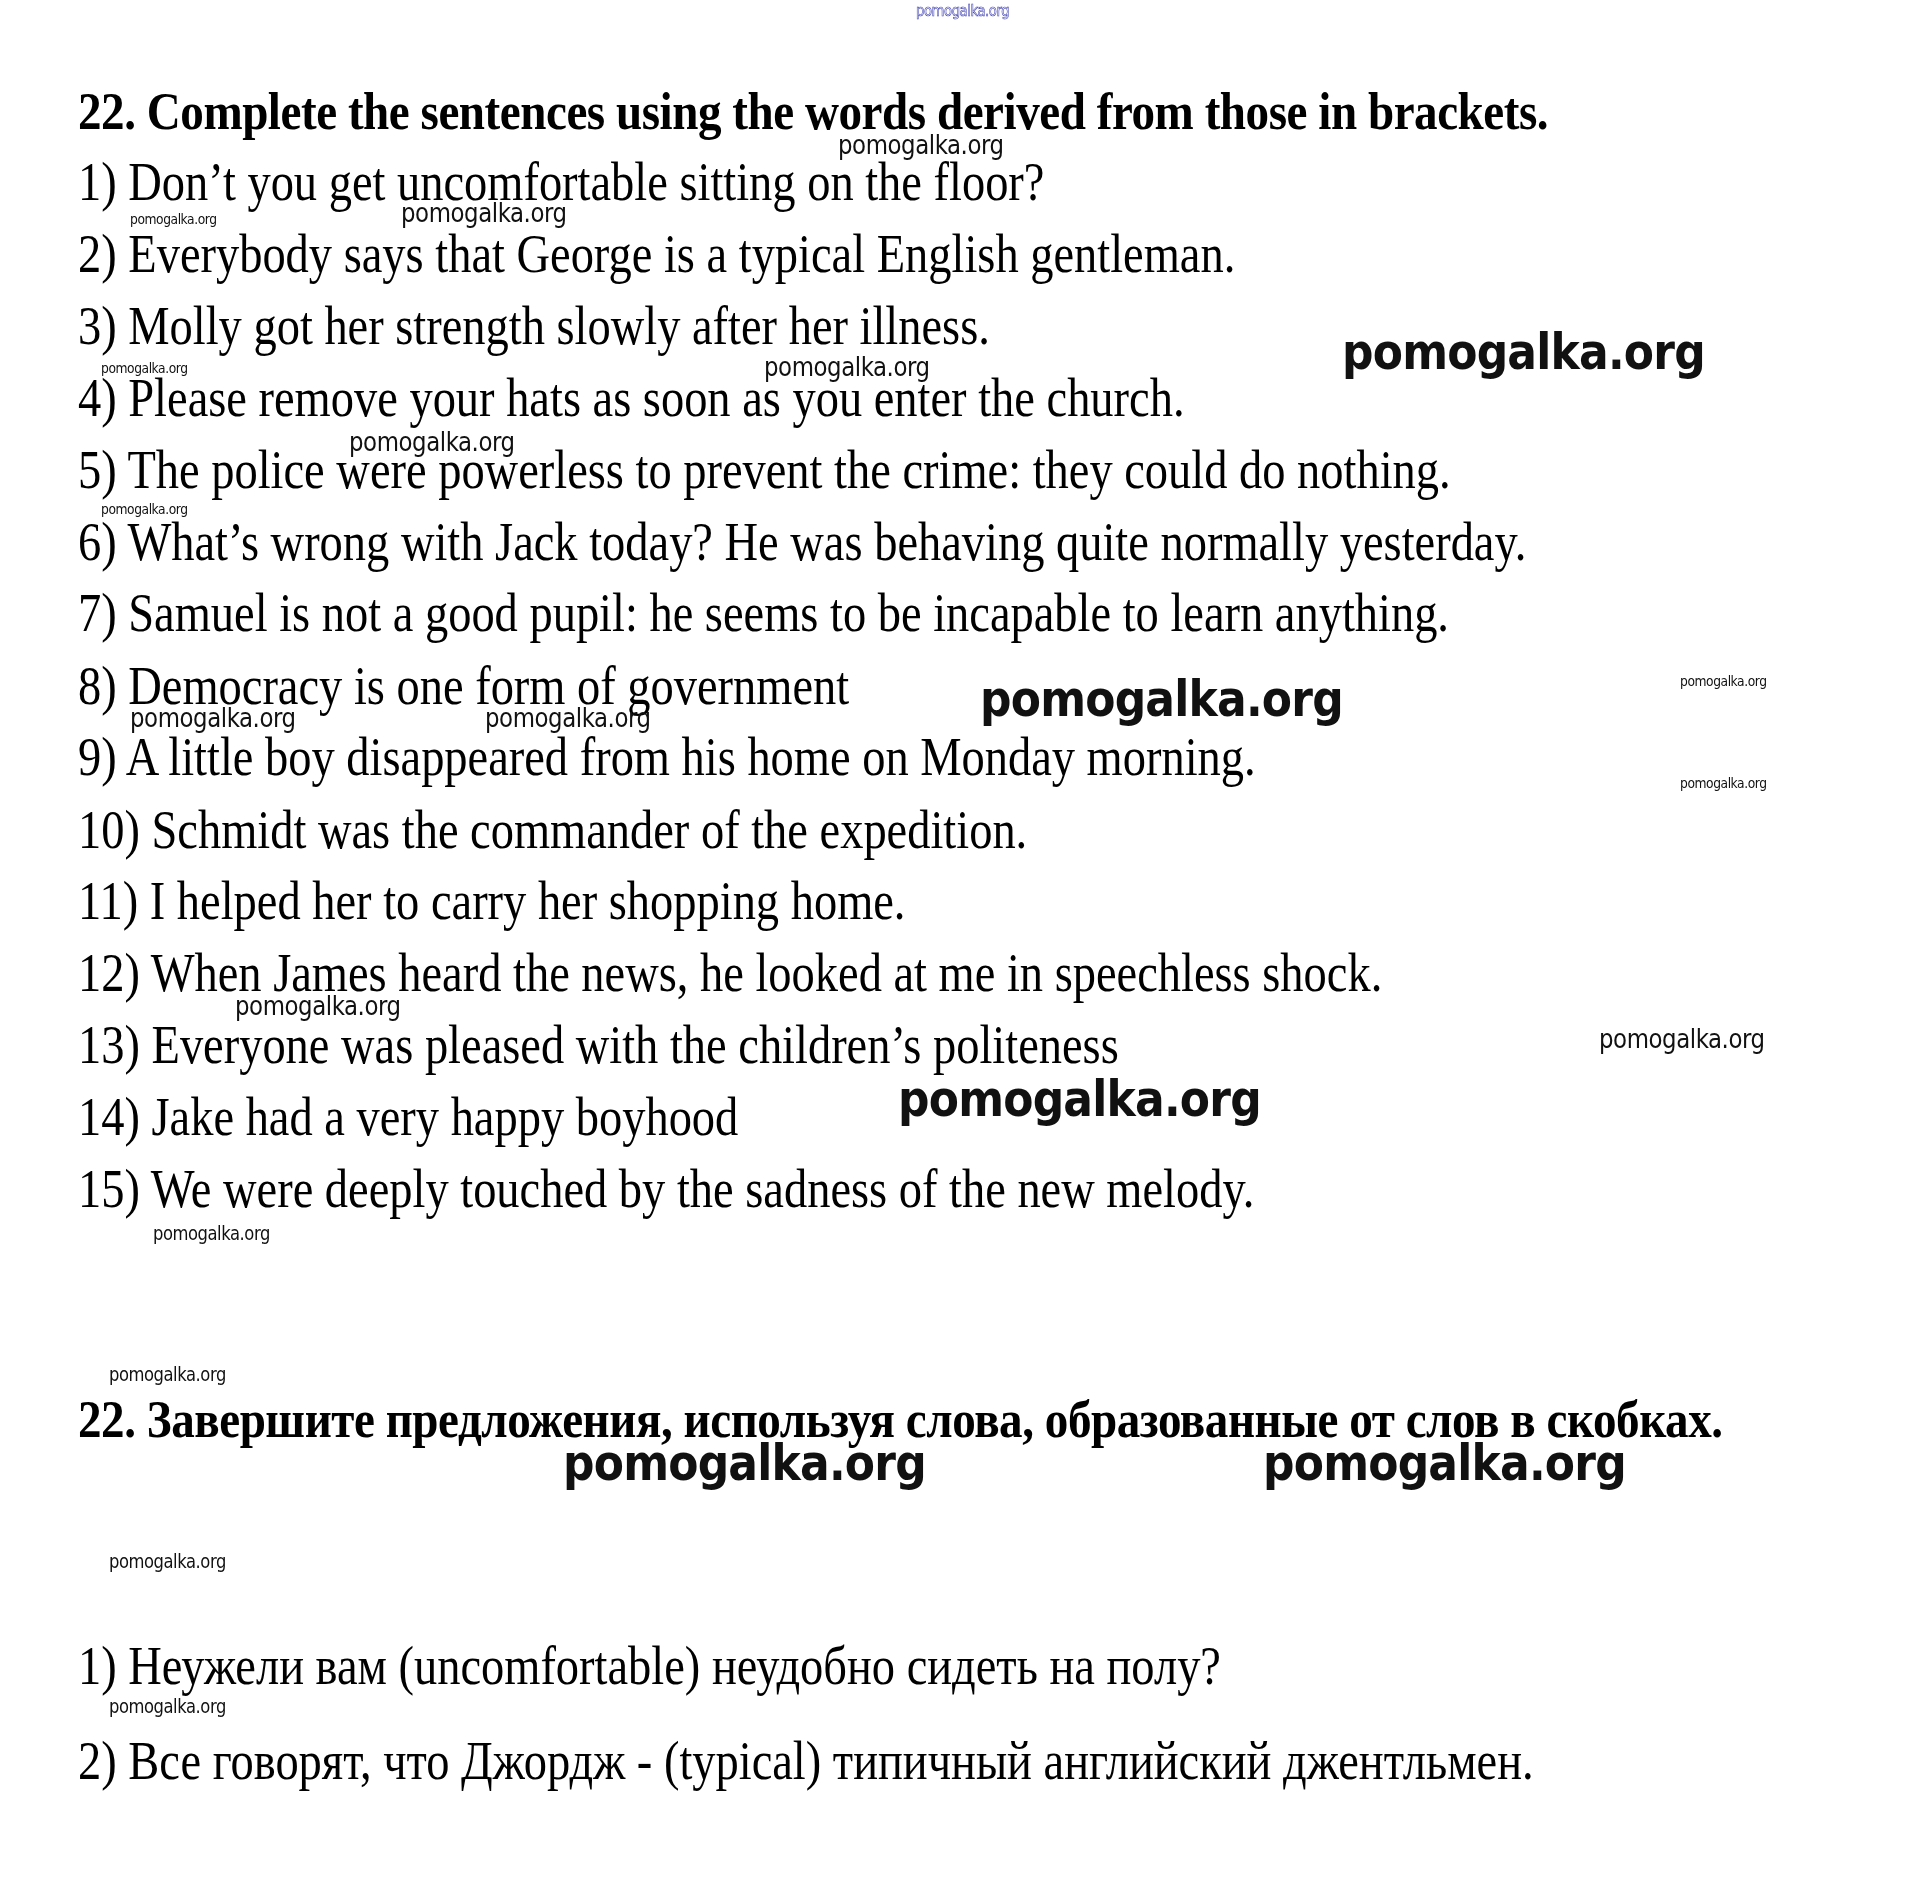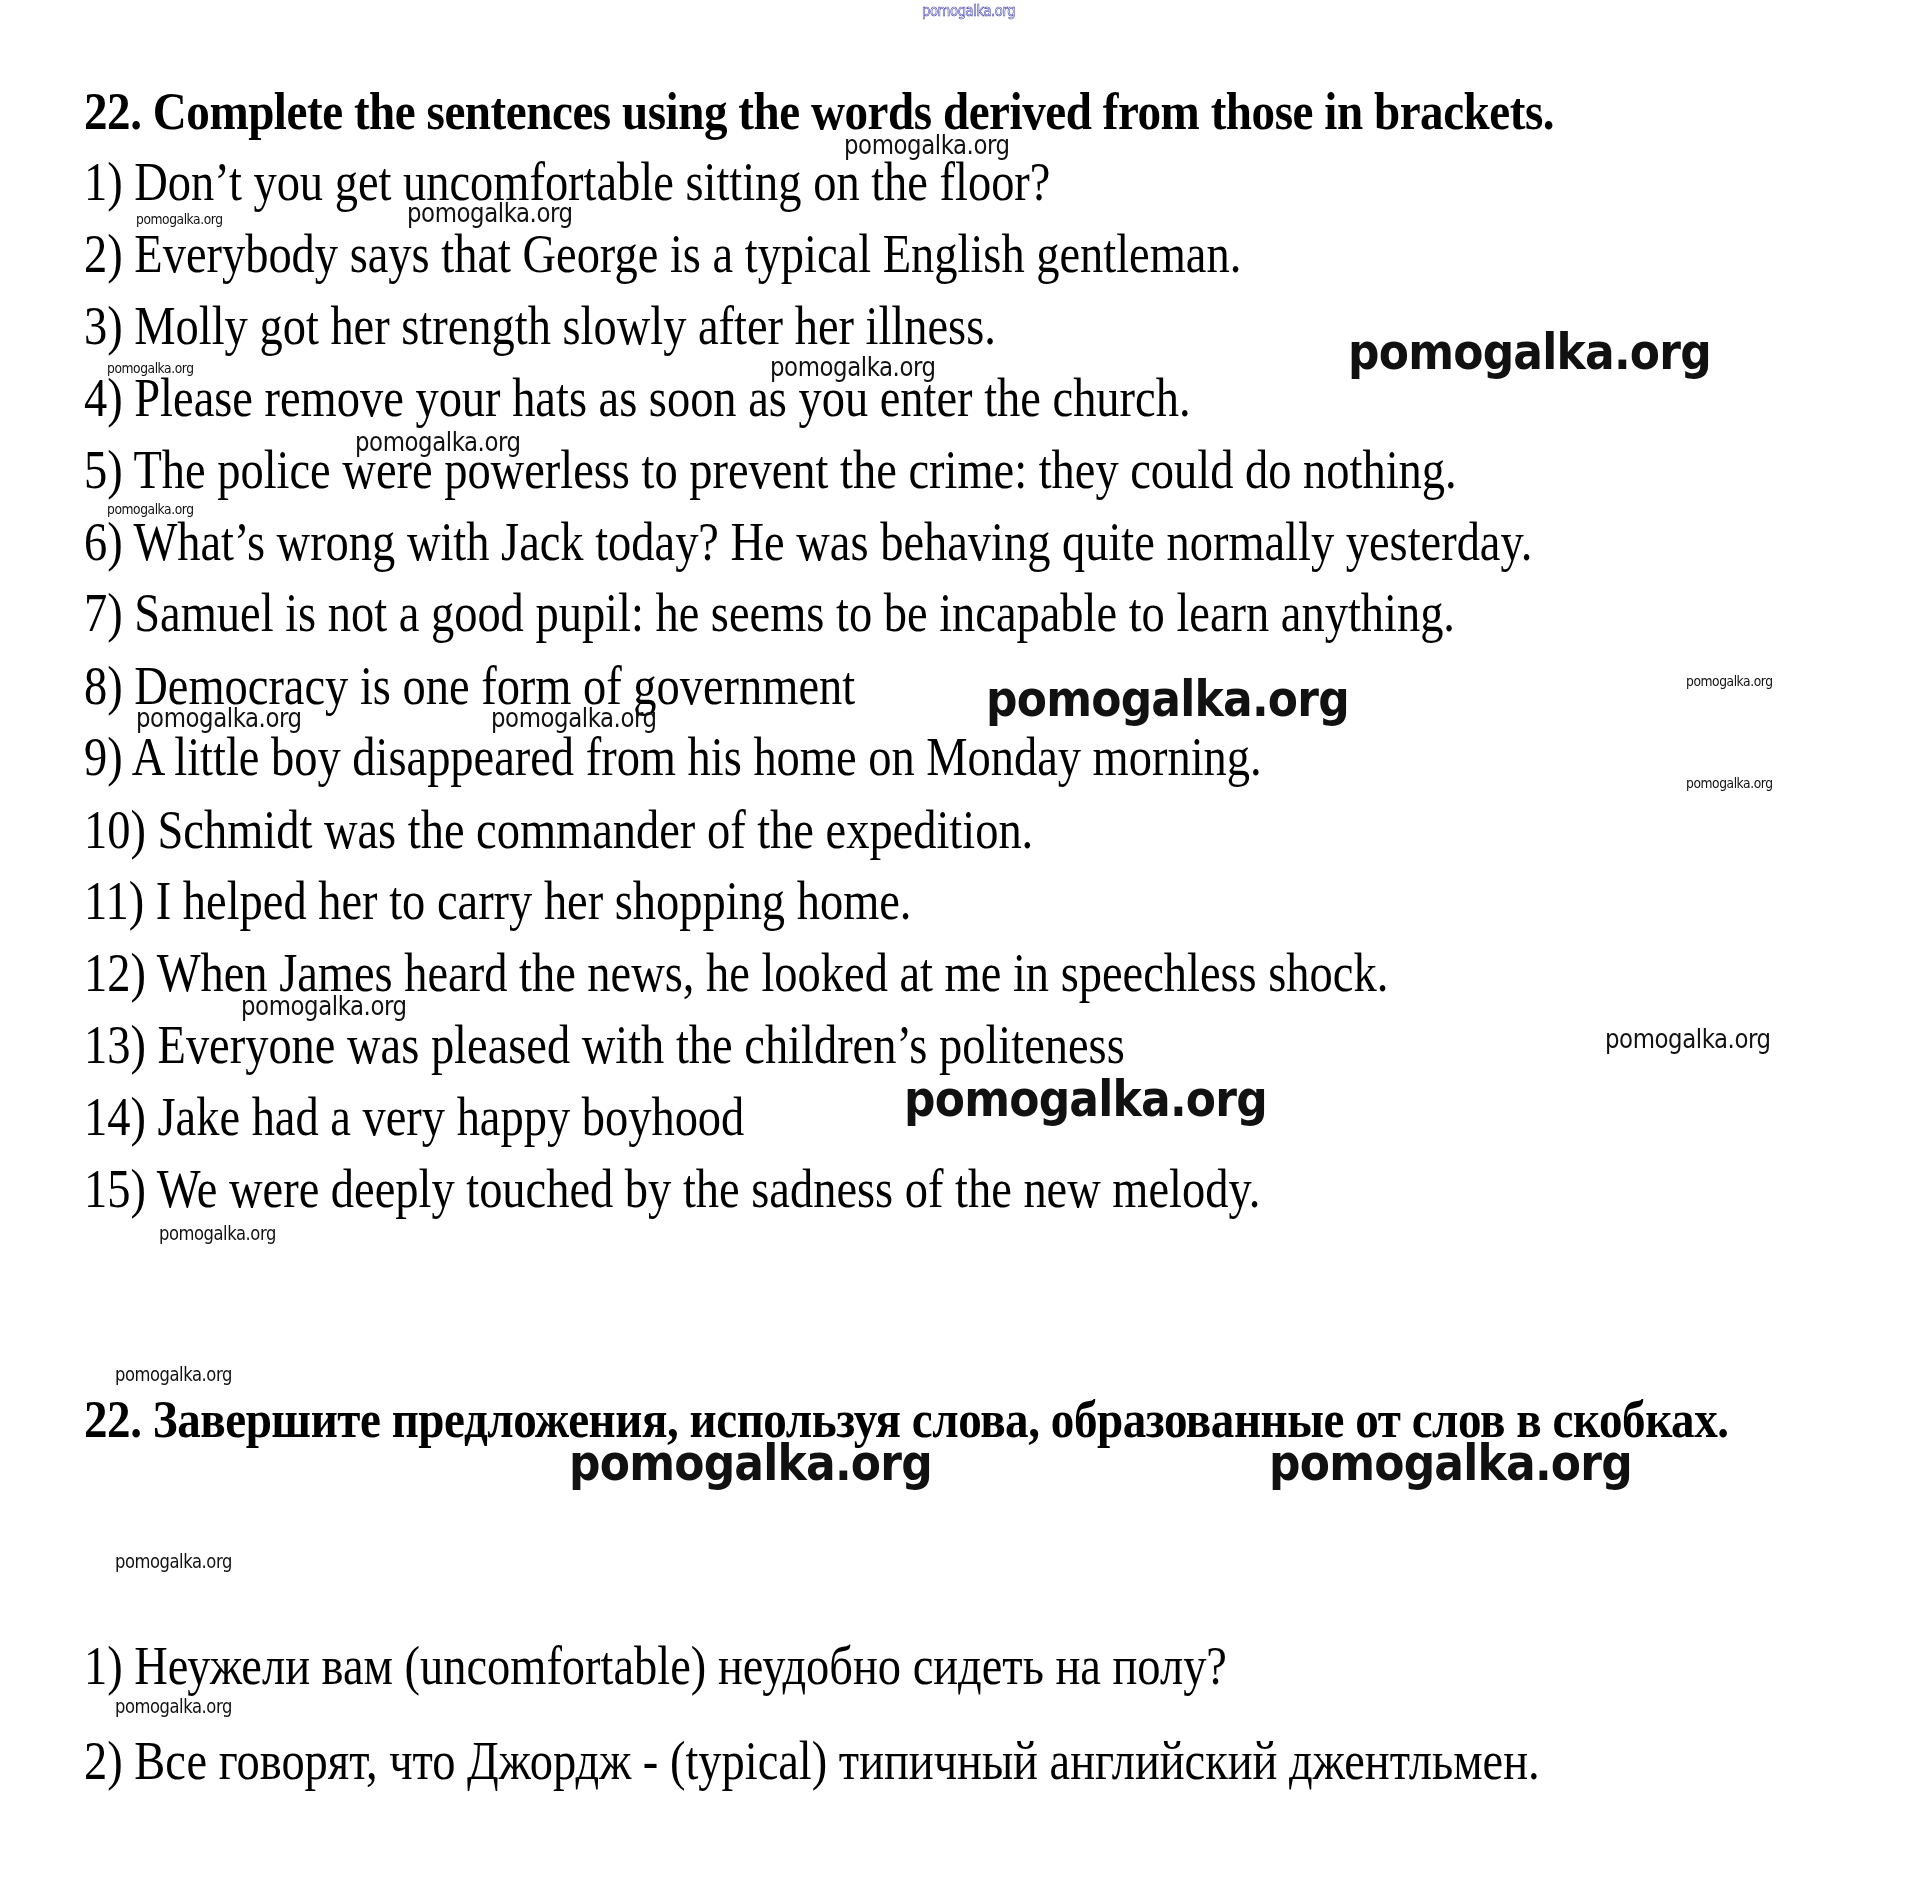--- a/index.html
+++ b/index.html
@@ -9,21 +9,21 @@
     }
     body {
       width: 1931px;
       height: 1895px;
       position: relative;
       overflow: hidden;
       color: #000000;
     }
     .page {
       position: absolute;
-      left: 6px; top: 0;
+      left: 0; top: 0;
       width: 1786px;
       height: 1895px;
     }
     .heading {
       position: absolute;
       left: 78px;
       font-family: "Liberation Serif", serif;
       font-weight: bold;
       font-size: 52px;
       line-height: 63px;

